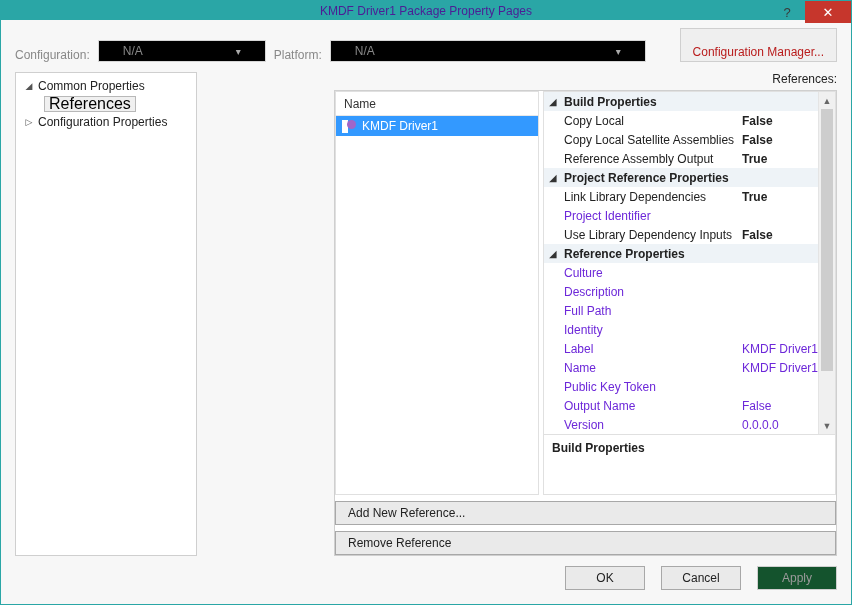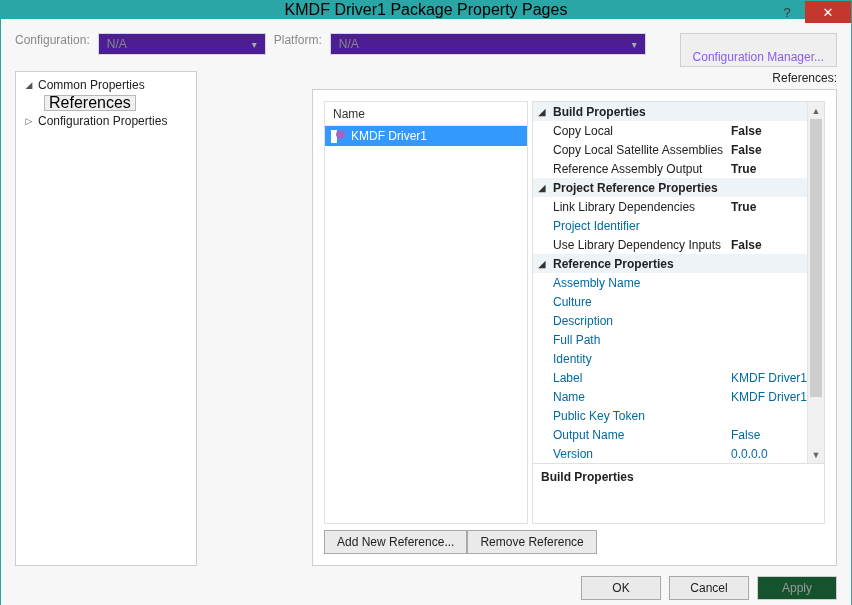--- a/index.html
+++ b/index.html
@@ -1,65 +1,65 @@
 <!DOCTYPE html>
 <html><head>
 <meta charset="utf-8">
 <style>
 * { box-sizing: border-box; margin: 0; padding: 0; font-family: "Segoe UI", Tahoma, sans-serif; font-size: 12px; }
 html, body { width: 852px; height: 605px; overflow: hidden; }
 .window { width: 852px; height: 605px; background: #ffffff; border: 1px solid #2aa6a6; display: flex; flex-direction: column; }
 .titlebar { height: 30px; background: #2aa6a6; display: flex; align-items: center; justify-content: center; position: relative; }
-.titlebar-title { color: #000000; font-size: 16px; text-align: center; }
+.titlebar-title { color: #4c1d95; font-size: 12px; text-align: center; }
 .titlebar-buttons { position: absolute; right: 0; top: 0; display: flex; height: 22px; }
 .titlebar-btn { width: 36px; height: 22px; display: flex; align-items: center; justify-content: center; color: #3a3a3a; font-size: 13px; }
 .titlebar-btn.close { background: #c6362c; color: #fff; width: 46px; }
 .inner { flex: 1; background: #f7f7f7; display: flex; flex-direction: column; padding: 10px 14px 14px 14px; }
-.config-row { display: flex; align-items: flex-start; gap: 8px; height: 28px; margin-bottom: 10px; margin-top: 4px; }
+.config-row { display: flex; align-items: flex-end; gap: 8px; height: 28px; margin-bottom: 10px; margin-top: 4px; }
 .config-label { color: #888; }
-.config-combo { height: 22px; border: 1px solid #d6d6d6; background: #4c1d95; color: #888; padding: 0 8px; display: flex; align-items: center; justify-content: space-between; }
+.config-combo { height: 22px; border: 1px solid #d6d6d6; background: #000000; color: #888; padding: 0 24px; display: flex; align-items: center; justify-content: space-between; }
 .config-combo.w1 { width: 168px; }
 .config-combo.w2 { width: 316px; }
 .config-chevron { color: #aaa; font-size: 10px; }
-.config-mgr-btn { margin-left: auto; height: 24px; border: 1px solid #cfcfcf; background: #efefef; color: #8b5cf6; padding: 16px 12px; }
+.config-mgr-btn { margin-left: auto; height: 24px; border: 1px solid #cfcfcf; background: #efefef; color: #b91c1c; padding: 16px 12px; }
 .main-row { flex: 1; display: flex; gap: 8px; min-height: 0; }
 .tree-panel { width: 182px; border: 1px solid #cfcfcf; background: #fff; padding: 4px 2px; }
 .tree-item { display: flex; align-items: center; height: 18px; padding-left: 6px; gap: 4px; color: #222; }
 .tree-toggle { width: 10px; display: inline-flex; justify-content: center; color: #555; font-size: 9px; }
 .tree-sub { padding-left: 26px; height: 18px; display: flex; align-items: center; }
 .tree-sub span { border: 1px solid #b8b8b8; background: #f0f0f0; padding: 0 4px; line-height: 14px; font-size: 16px; }
 .right-col { flex: 1; display: flex; flex-direction: column; min-width: 0; align-items: flex-end; }
 .ref-label { color: #222; margin-bottom: 4px; }
-.right-box { flex: 1; border: 1px solid #cfcfcf; background: #fff; display: flex; flex-direction: column; padding: 11px; gap: 4px; min-height: 0; }
+.right-box { flex: 1; border: 1px solid #cfcfcf; background: #fff; display: flex; flex-direction: column; padding: 0; gap: 4px; min-height: 0; }
 .panes { flex: 1; display: flex; gap: 4px; min-height: 0; }
 .list-pane { width: 204px; border: 1px solid #e0e0e0; background: #fff; display: flex; flex-direction: column; }
 .list-header { height: 24px; border-bottom: 1px solid #e8e8e8; display: flex; align-items: center; padding-left: 8px; color: #333; }
 .list-row { height: 20px; background: #3399ff; color: #fff; display: flex; align-items: center; gap: 6px; padding-left: 6px; }
 .vs-icon { width: 14px; height: 13px; position: relative; }
 .vs-icon::before { content: ""; position: absolute; left: 0; top: 0; width: 6px; height: 13px; background: #fff; }
 .vs-icon::after { content: ""; position: absolute; left: 5px; top: 0; width: 9px; height: 9px; border-radius: 50%; background: #a066c8; }
 .grid-wrap { flex: 1; display: flex; flex-direction: column; border: 1px solid #e0e0e0; background: #fff; min-width: 0; }
 .grid-scroll { flex: 1; display: flex; min-height: 0; }
 .grid-body { flex: 1; overflow: hidden; }
 .grid-cat { height: 19px; background: #eef3f7; display: flex; align-items: center; gap: 6px; padding-left: 4px; font-weight: bold; color: #222; }
 .grid-cat .tri { width: 10px; display: inline-flex; justify-content: center; font-size: 9px; color: #333; }
 .grid-row { height: 19px; display: flex; align-items: center; padding-left: 20px; color: #222; }
-.grid-row.dim { color: #0369a1; }
+.grid-row.dim { color: #6d28d9; }
 .grid-row .n { width: 172px; overflow: hidden; white-space: nowrap; }
 .grid-row .v { flex: 1; padding-left: 6px; }
 .grid-row .v.bold { font-weight: bold; }
 .grid-scrollbar { width: 17px; background: #f0f0f0; border-left: 1px solid #e4e4e4; display: flex; flex-direction: column; }
 .sb-arrow { height: 17px; display: flex; align-items: center; justify-content: center; color: #666; font-size: 9px; }
 .sb-track { flex: 1; position: relative; }
 .sb-thumb { position: absolute; left: 2px; right: 2px; top: 0; height: 85%; background: #cdcdcd; }
 .grid-desc { border-top: 1px solid #e0e0e0; height: 60px; padding: 6px 8px; }
 .grid-desc-title { font-weight: bold; color: #222; }
-.ref-buttons { display: flex; padding-top: 2px; }
+.ref-buttons { display: flex; gap: 6px; padding-top: 2px; flex-direction: column; }
 .btn { height: 24px; border: 1px solid #a8a8a8; background: #eaeaea; color: #222; padding: 0 12px; display: inline-flex; align-items: center; }
-.footer { display: flex; justify-content: flex-end; gap: 8px; padding-top: 10px; }
+.footer { display: flex; justify-content: flex-end; gap: 16px; padding-top: 10px; }
 .footer .btn { width: 80px; justify-content: center; }
 .footer .btn.disabled { color: #9a9a9a; border-color: #cfcfcf; background: #14532d; }
 </style>
 </head>
 <body>
 
 <div class="window">
   <div class="titlebar">
     <div class="titlebar-title">KMDF Driver1 Package Property Pages</div>
     <div class="titlebar-buttons">
@@ -150,24 +150,20 @@
                   <div class="grid-row">
                       <span class="n">Use Library Dependency Inputs</span>
                       <span class="v bold">False</span>
                     </div>
 
                   <div class="grid-cat">
                     <span class="tri">◢</span>
                     <span>Reference Properties</span>
                   </div>
                   <div class="grid-row dim">
-                      <span class="n">Assembly Name</span>
-                      <span class="v"></span>
-                    </div>
-                  <div class="grid-row dim">
                       <span class="n">Culture</span>
                       <span class="v"></span>
                     </div>
                   <div class="grid-row dim">
                       <span class="n">Description</span>
                       <span class="v"></span>
                     </div>
                   <div class="grid-row dim">
                       <span class="n">Full Path</span>
                       <span class="v"></span>

